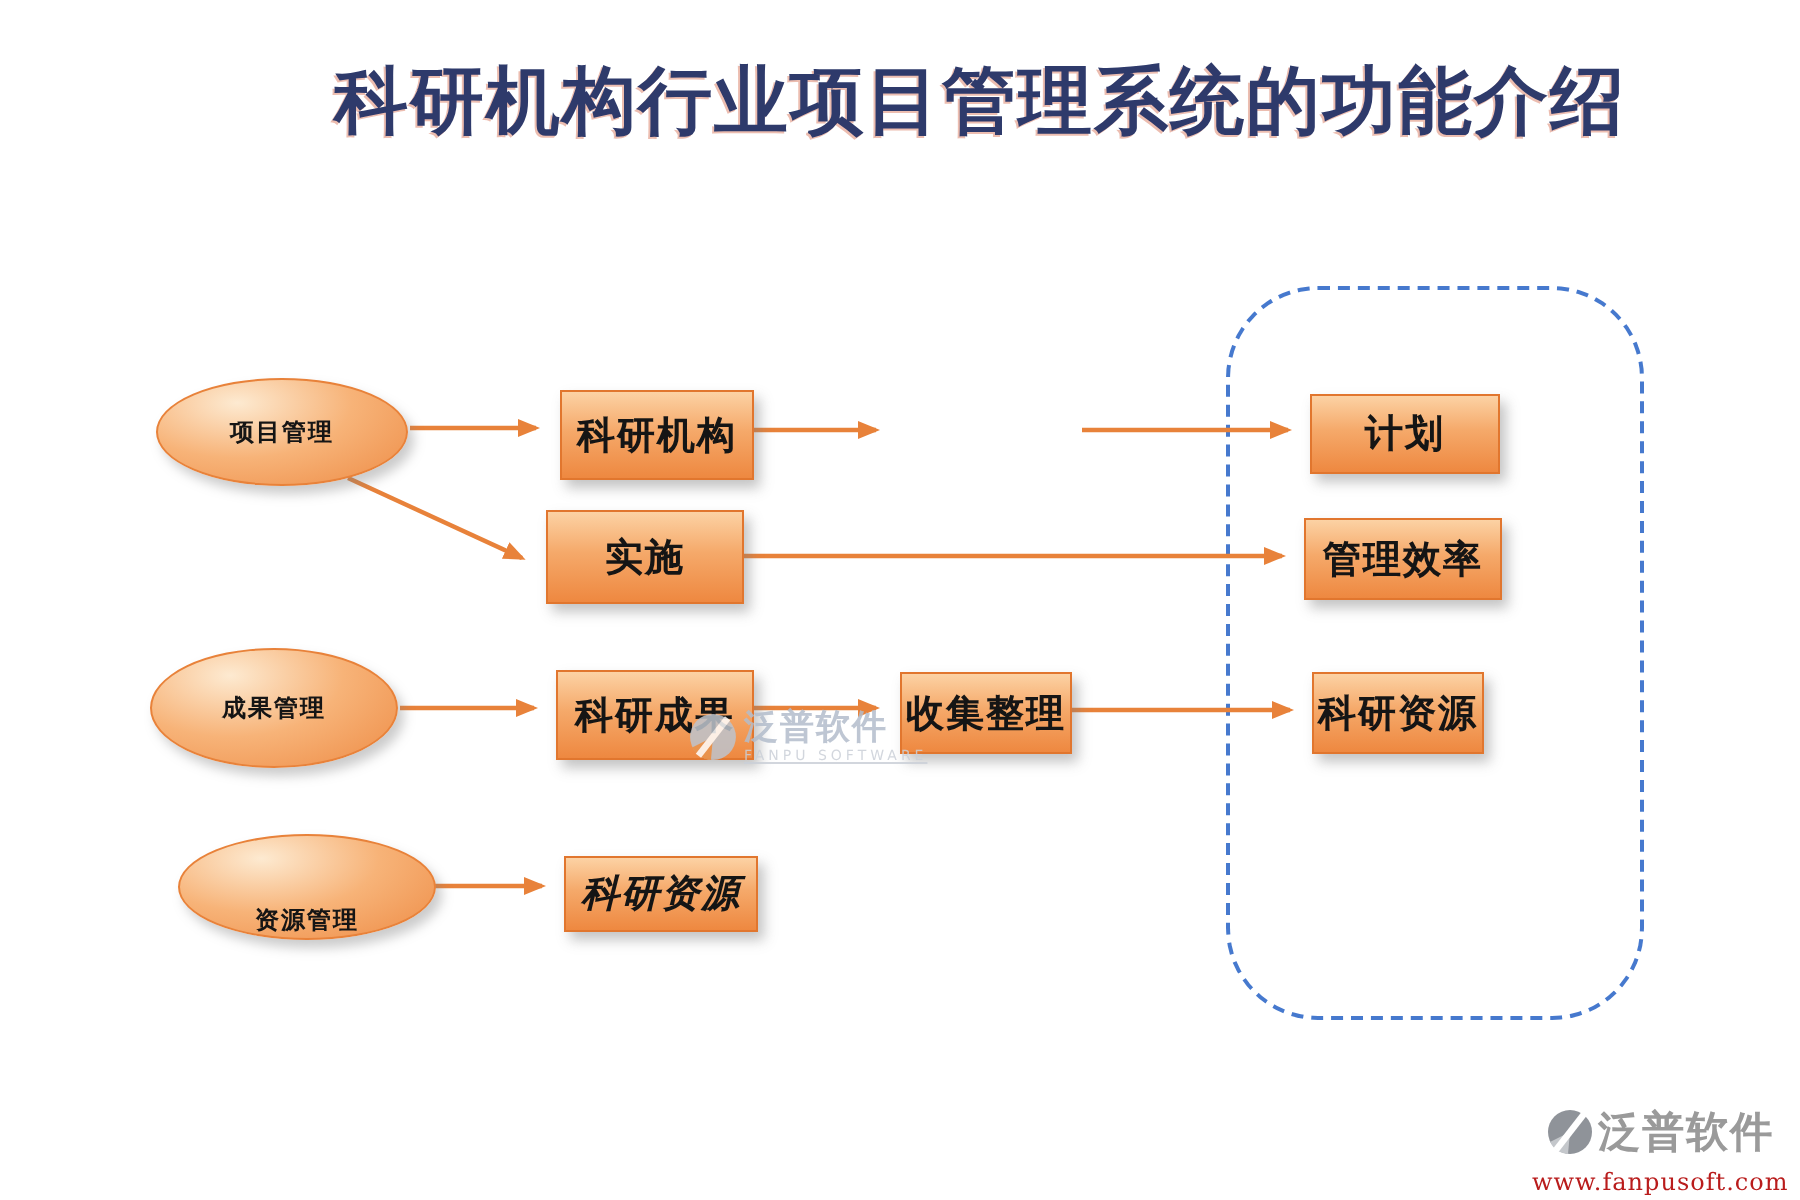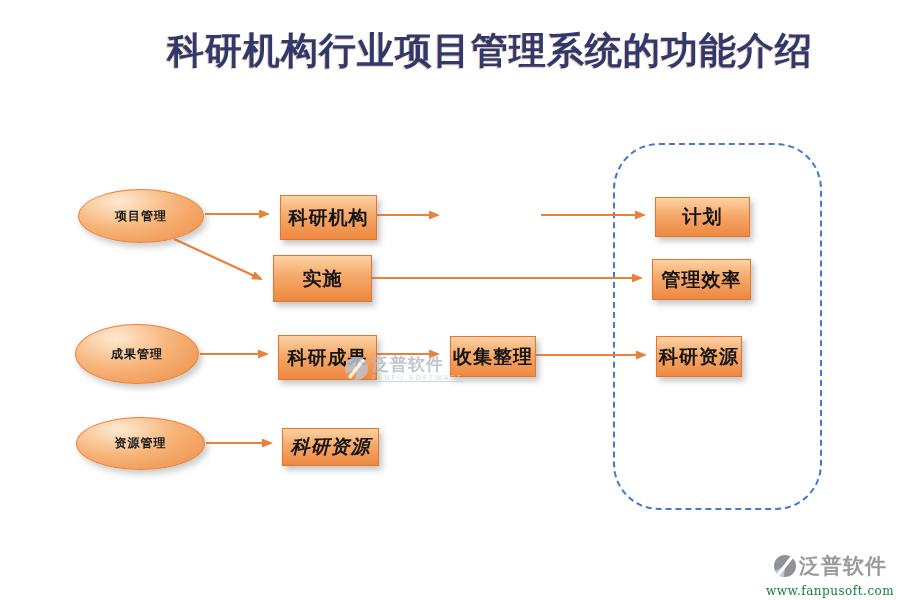--- a/index.html
+++ b/index.html
@@ -45,35 +45,35 @@
   #n-project-mgmt          {left:78px; top:189px; width:124px;height:52px;}
   #n-research-institution  {left:280px;top:195px; width:95px; height:43px;}
   #n-research-project      {left:449px;top:197px; width:91px; height:38px;}
   #n-plan                  {left:655px;top:197px; width:93px; height:38px;align-items:center;}
   #n-implementation        {left:273px;top:255px; width:97px; height:45px;}
   #n-mgmt-efficiency       {left:652px;top:259px; width:97px; height:39px;}
   #n-achievement-mgmt      {left:75px; top:324px; width:122px;height:58px;}
   #n-research-achievements {left:278px;top:335px; width:97px; height:43px;font-family:Liberation Serif, serif;}
   #n-collect-organize      {left:450px;top:336px; width:84px; height:39px;}
   #n-analysis-release      {left:656px;top:336px; width:84px; height:39px;}
-  #n-resource-mgmt         {left:76px; top:417px; width:127px;height:51px;}
+  #n-resource-mgmt         {left:89px; top:417px; width:127px;height:51px;align-items:flex-end;}
   #n-research-resources    {left:282px;top:428px; width:95px; height:36px;font-style:italic;}
 
   
   .wm-center{position:absolute;left:344px;top:356px;display:flex;align-items:flex-start;opacity:.85;pointer-events:none;}
   .wm-center .logo{width:25px;height:25px;margin-right:3px;}
   .wm-center .txt{display:flex;flex-direction:column;line-height:1;}
   .wm-center .brand{font-size:17px;font-weight:bold;color:#B3BDCC;letter-spacing:1px;}
   .wm-center .sub{font-size:7px;color:#CBD0D8;letter-spacing:2px;margin-top:2px;text-decoration:underline;}
 
   .wm-corner{position:absolute;left:766px;top:552px;display:flex;flex-direction:column;align-items:center;pointer-events:none;}
   .wm-corner .row{display:flex;align-items:center;}
   .wm-corner .logo{width:24px;height:24px;margin-right:2px;}
   .wm-corner .brand{font-family:"DejaVu Serif","Liberation Serif",serif;font-size:21px;font-weight:bold;color:#9A9A9A;letter-spacing:1px;}
-  .wm-corner .url{font-size:12px;color:#15803d;letter-spacing:.5px;margin-top:4px;font-family:"DejaVu Serif","Liberation Serif",serif;}
+  .wm-corner .url{font-size:12px;color:#b91c1c;letter-spacing:.5px;margin-top:4px;font-family:"DejaVu Serif","Liberation Serif",serif;}
 </style>
 </head>
 <body>
 
 <div id="stage">
 
   <div class="title">科研机构行业项目管理系统的功能介绍</div>
 
   <div class="group-frame"></div>
 

